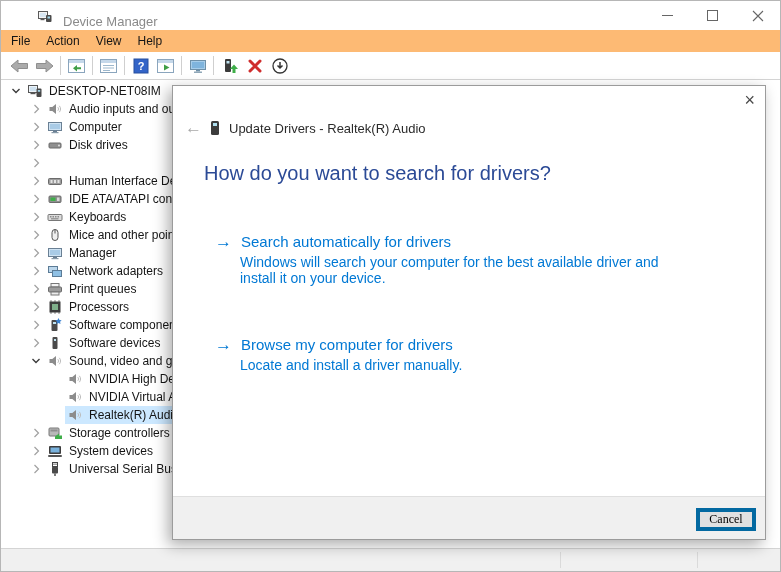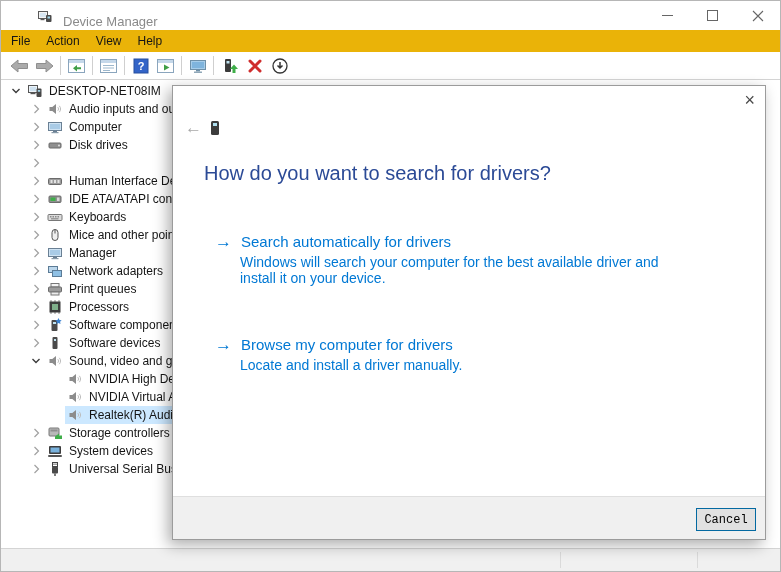--- a/index.html
+++ b/index.html
@@ -8,21 +8,21 @@
     position: relative; width: 781px; height: 572px; background: #fff;
     overflow: hidden; box-shadow: inset 0 0 0 1px #b6b6b6;
   }
   
   .titlebar { position: absolute; top: 1px; left: 1px; right: 1px; height: 29px; background: #fff; display: flex; align-items: center; }
   .app-icon { margin-left: 36px; width: 16px; height: 16px; flex: none; }
   .win-title { margin-left: 10px; font-size: 13px; color: #8a8a8a; margin-top: 12px; }
   .caption { position: absolute; right: 0; top: 0; height: 29px; display: flex; }
   .cap-btn { width: 45px; height: 29px; display: flex; align-items: center; justify-content: center; color: #666; }
   
-  .menubar { position: absolute; top: 30px; left: 1px; right: 1px; height: 22px; background: #eab308; display: flex; align-items: center; padding-left: 2px; }
+  .menubar { position: absolute; top: 30px; left: 1px; right: 1px; height: 22px; background: #fdba74; display: flex; align-items: center; padding-left: 2px; }
   .menu-item { padding: 3px 8px; font-size: 12px; color: #151515; }
   
   .toolbar { position: absolute; top: 52px; left: 1px; right: 1px; height: 28px; background: #fff; border-bottom: 1px solid #d4d4d4; display: flex; align-items: center; padding-left: 6px; }
   .tool-btn { width: 25px; height: 23px; display: flex; align-items: center; justify-content: center; }
   .tool-sep { width: 1px; height: 19px; background: #cfcfcf; margin: 0 3px; flex: none; }
   
   .content { position: absolute; top: 80px; left: 1px; right: 1px; bottom: 24px; background: #fff; overflow: hidden; }
   .tree { padding-top: 2px; }
   .tree-row { height: 18px; display: flex; align-items: center; font-size: 12px; color: #151515; white-space: nowrap; }
   .chevron { width: 18px; height: 16px; flex: none; display: flex; align-items: center; justify-content: center; }
@@ -41,21 +41,21 @@
   .dlg-dev-icon { margin-left: 6px; width: 12px; height: 16px; flex: none; }
   .dlg-title { margin-left: 8px; font-size: 13px; color: #2b2b2b; }
   .dlg-heading { position: absolute; top: 76px; left: 31px; font-size: 20px; font-weight: 400; color: var(--heading); }
   .dlg-options { position: absolute; top: 146px; left: 42px; right: 36px; }
   .dlg-option { margin-bottom: 49px; }
   .opt-head { display: flex; align-items: center; color: var(--link); }
   .opt-arrow { font-size: 17px; line-height: 20px; margin-right: 9px; }
   .opt-label { font-size: 15px; line-height: 20px; }
   .opt-desc { margin-left: 25px; margin-top: 2px; font-size: 14px; line-height: 16px; color: var(--link); max-width: 436px; }
   .dlg-footer { position: absolute; left: 0; right: 0; bottom: 0; height: 43px; background: #f0f0f0; border-top: 1px solid #dfdfdf; }
-  .cancel-btn { position: absolute; right: 9px; top: 11px; width: 60px; height: 23px; background: #e1e1e1; border: 1px solid #0369a1; font-size: 12px; font-family: Liberation Mono, monospace; color: #000; }
+  .cancel-btn { position: absolute; right: 9px; top: 11px; width: 60px; height: 23px; background: #e1e1e1; border: 4px solid #0369a1; font-size: 12px; font-family: Liberation Serif, serif; color: #000; }
 </style>
 </head>
 <body>
 
 <div class="screen">
 
   <div class="titlebar">
     <span class="app-icon">
       <svg width="16" height="16" viewBox="0 0 16 16">
           <rect x="1.5" y="3.5" width="9" height="7" fill="#f4f4f4" stroke="#5a5a5a"></rect>
@@ -560,20 +560,21 @@
   <div class="dialog">
     <button class="dlg-close">×</button>
     <div class="dlg-header">
       <span class="dlg-back">←</span>
       <span class="dlg-dev-icon">
         <svg width="12" height="16" viewBox="0 0 12 16">
             <rect x="2" y="1" width="8" height="14" rx="1.5" fill="#3c3c3c"></rect>
             <rect x="4" y="3" width="4" height="3" fill="#aee0f0"></rect>
           </svg>
       </span>
+      <span class="dlg-title">Update Drivers - Realtek(R) Audio</span>
     </div>
     <div class="dlg-heading">How do you want to search for drivers?</div>
     <div class="dlg-options" id="dlg-options">
         <div class="dlg-option">
           <div class="opt-head">
             <span class="opt-arrow">→</span>
             <span class="opt-label">Search automatically for drivers</span>
           </div>
           <div class="opt-desc">Windows will search your computer for the best available driver and install it on your device.</div>
         </div>

